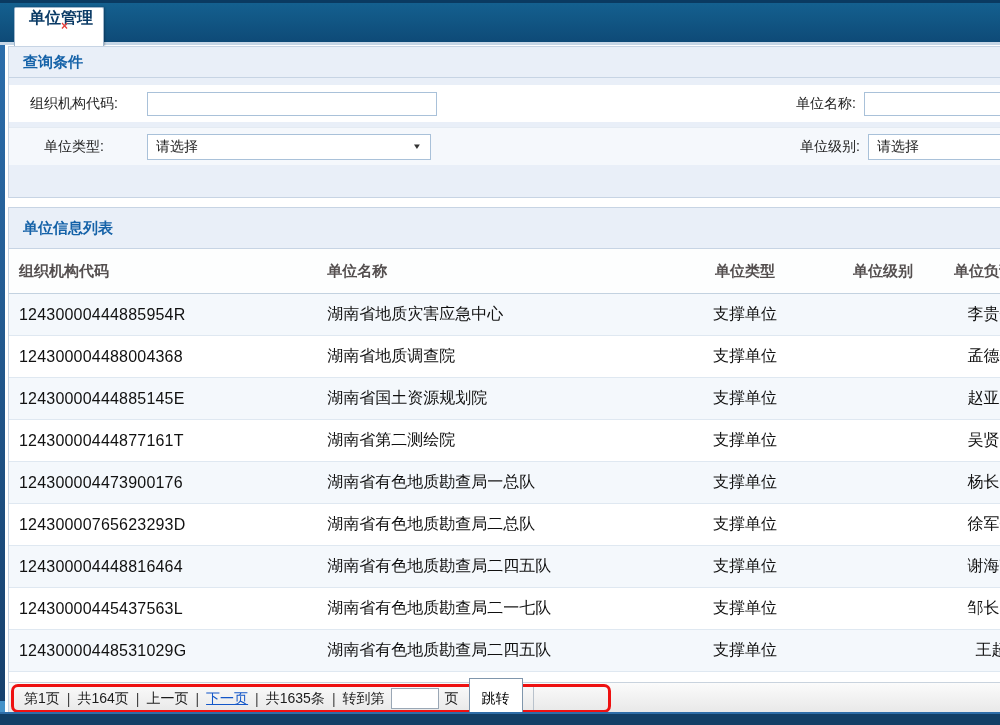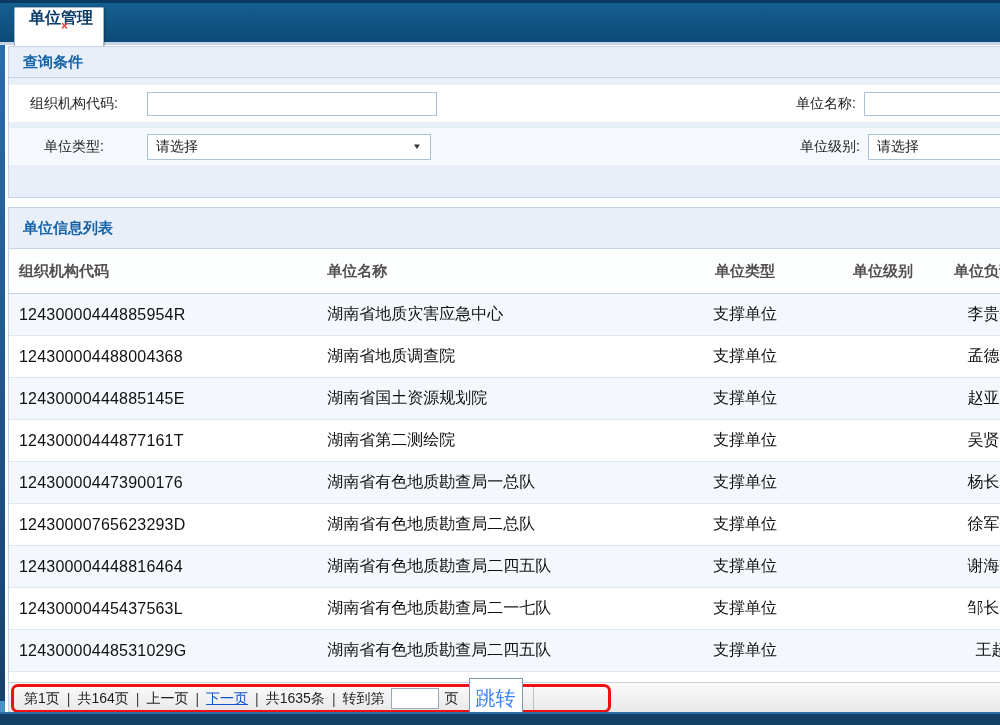--- a/index.html
+++ b/index.html
@@ -86,21 +86,21 @@
     border:3px solid #ee1111;border-radius:7px;
     display:flex;align-items:center;padding-left:10px;
     font-size:14px;color:#1c1c1c;white-space:nowrap;
   }
   .red-box .sep{margin:0 7px;color:#444;}
   .next-link{color:#1457c8;text-decoration:underline;cursor:pointer;}
   .prev-link{color:#1c1c1c;cursor:pointer;}
   .goto-input{width:42px;height:17px;border:1px solid #9aa7b5;margin:0 6px;outline:none;font-size:13px;text-align:center;}
   .jump-btn{
     margin-left:10px;width:54px;height:41px;background:#ffffff;
-    border:1px solid #8096ac;font-size:20px;color:#3b82f6;cursor:pointer;
+    border:1px solid #8096ac;font-size:14px;color:#000000;cursor:pointer;
     font-family:"Liberation Sans","DejaVu Sans",sans-serif;padding:0;
   }
   .vdiv{margin-left:10px;width:1px;height:23px;background:#b9c2cc;}
 </style>
 </head>
 <body>
 
 <div class="top-line"></div>
 
 <div class="header-bar">

